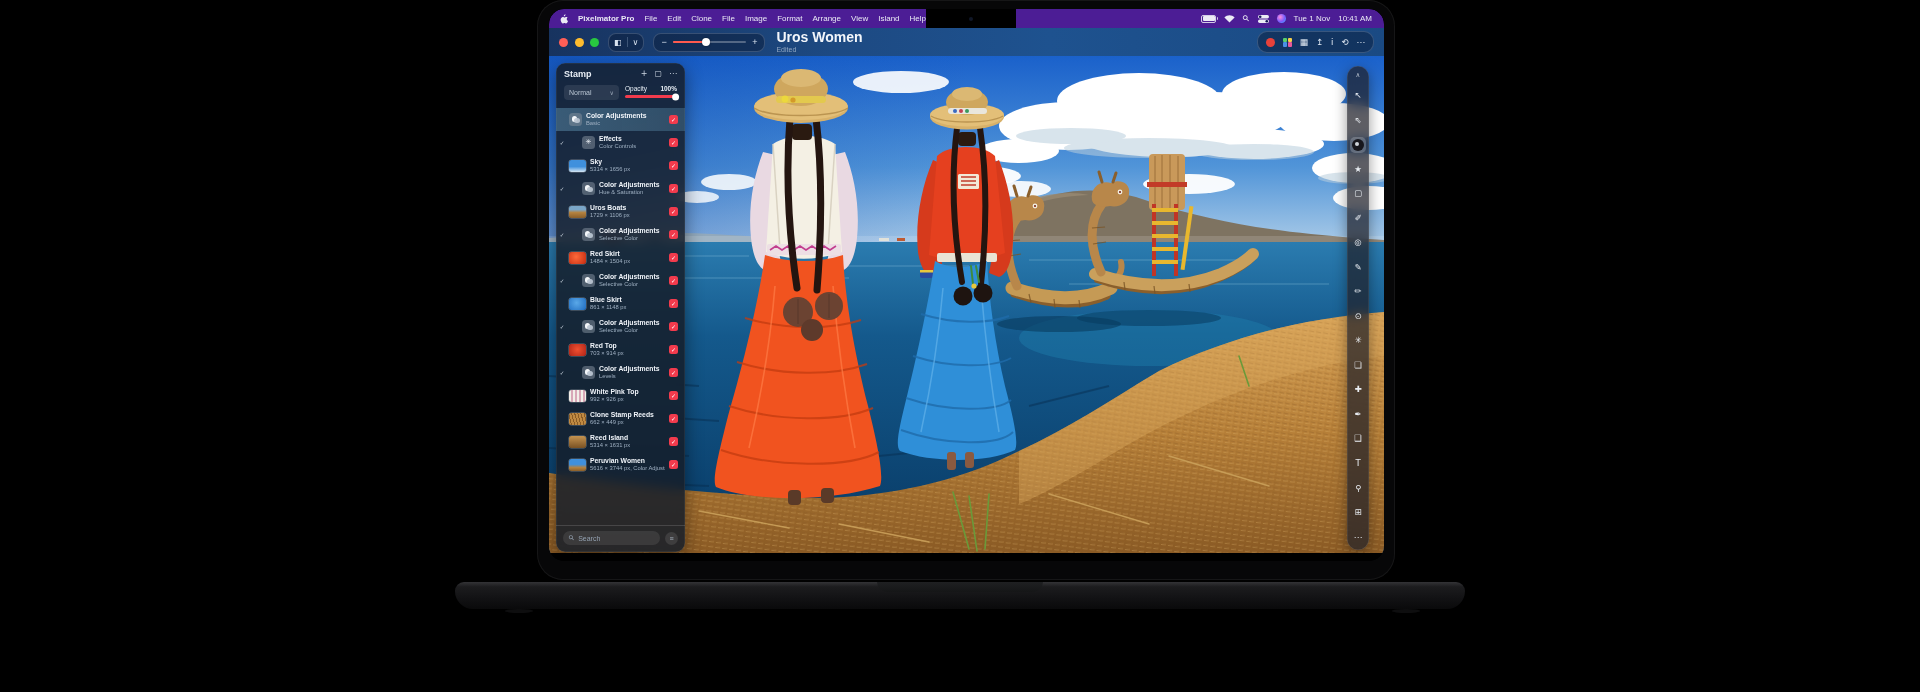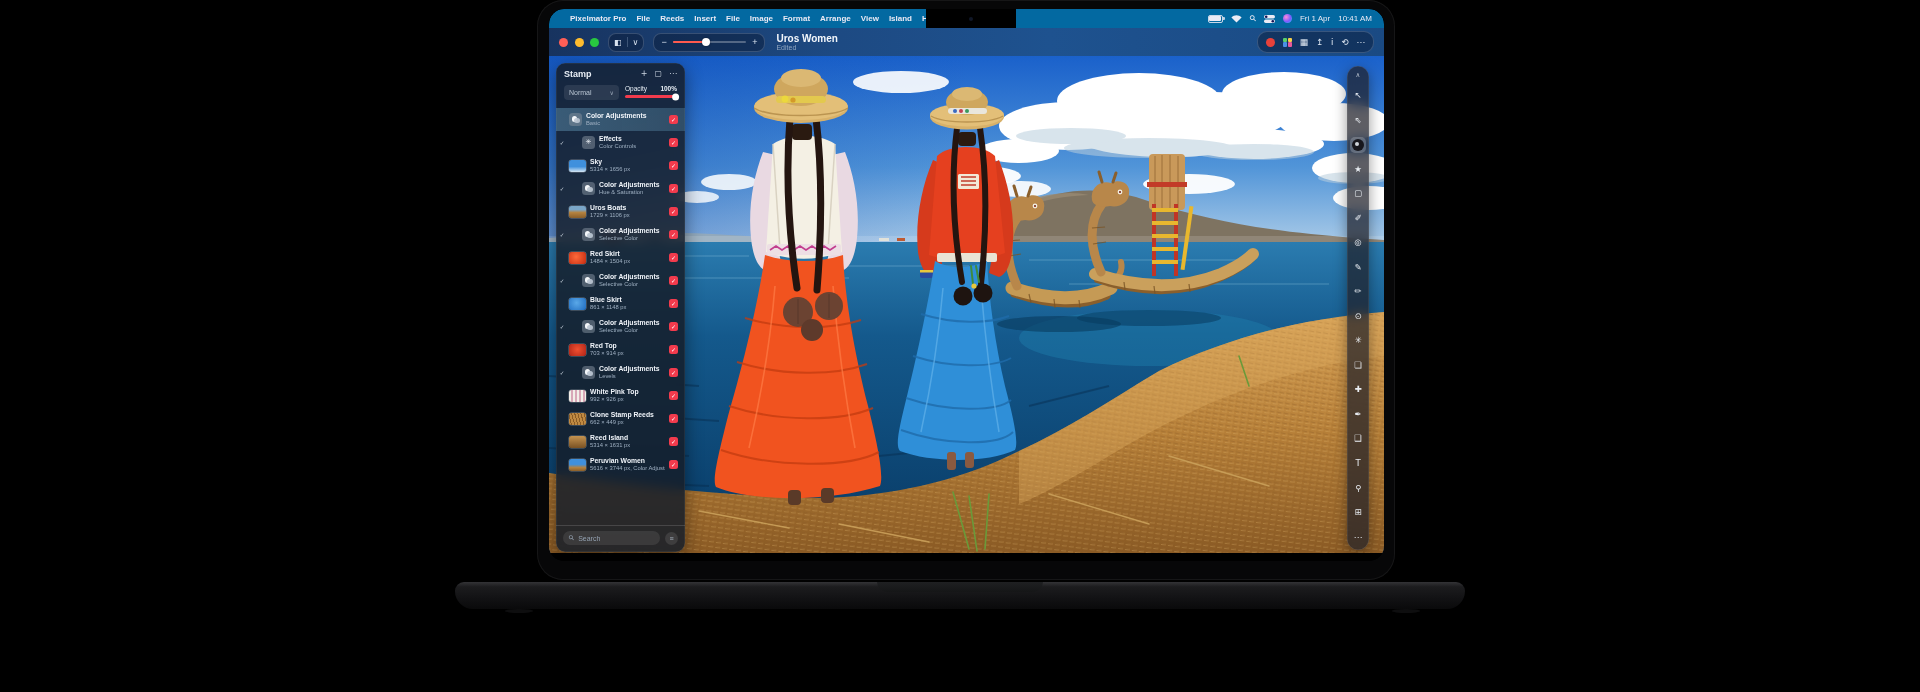--- a/index.html
+++ b/index.html
@@ -12,21 +12,21 @@
           overflow:hidden;background:#000;display:flex;flex-direction:column;}
   .base{position:absolute;left:455px;top:582px;width:1010px;height:27px;
         background:linear-gradient(180deg,#333336 0%,#1c1c1e 18%,#121214 60%,#0a0a0b 100%);
         border-radius:9px 9px 18px 18px;}
   .base-notch{position:absolute;left:50%;transform:translateX(-50%);top:0;width:166px;height:10px;
         background:linear-gradient(180deg,#1f2022,#151617);border-radius:0 0 10px 10px;}
   .foot{position:absolute;top:609px;width:28px;height:4px;border-radius:50%;background:#0e0e0f;}
   .foot.l{left:505px}.foot.r{left:1392px}
   
   .menubar{height:19px;display:flex;align-items:stretch;background:#000;flex:0 0 auto;}
-  .mb-seg{background:#0369a1;display:flex;align-items:center;color:#e9e9f4;font-size:8px;}
+  .mb-seg{background:#4c1d95;display:flex;align-items:center;color:#e9e9f4;font-size:8px;}
   .mb-left{width:366px;padding-left:11px;gap:10px;border-radius:15px 0 0 0;}
   .mb-notch{width:90px;background:#000;position:relative;}
   .camera-dot{position:absolute;left:50%;top:50%;transform:translate(-50%,-50%);
         width:4px;height:4px;border-radius:50%;background:#101728;}
   .mb-right{flex:1;justify-content:flex-end;padding-right:12px;gap:8px;border-radius:0 15px 0 0;}
   .mitem{white-space:nowrap;cursor:default;}
   .mitem.app{font-weight:700;}
   .apple{width:9px;height:10px;fill:#eaeaf4;}
   .batt{width:13px;height:6px;border:1px solid rgba(235,235,245,.85);border-radius:2px;position:relative;}
   .batt::before{content:"";position:absolute;inset:0.5px;background:#ebebf5;border-radius:1px;}
@@ -45,21 +45,21 @@
   .pill{display:flex;align-items:center;background:rgba(8,24,52,.45);
         border:1px solid rgba(190,210,235,.22);border-radius:8px;height:17px;color:#d8e2ef;}
   .sb-pill{padding:0 5px;gap:5px;font-size:8px;}
   .sb-pill .sep{width:1px;height:10px;background:rgba(190,210,235,.25);}
   .zoom-pill{padding:0 7px;gap:6px;font-size:9px;width:96px;}
   .z-track{flex:1;height:2.5px;border-radius:2px;background:rgba(255,255,255,.28);position:relative;}
   .z-fill{position:absolute;left:0;top:0;bottom:0;width:45%;background:#ff5a4e;border-radius:2px;}
   .z-knob{position:absolute;left:45%;top:50%;transform:translate(-50%,-50%);width:8px;height:8px;
         border-radius:50%;background:#fff;box-shadow:0 0 2px rgba(0,0,0,.5);}
   .doc-title{line-height:1.1;margin-left:2px;}
-  .doc-title .t{font-size:10px;font-weight:700;color:#f2f6fb;}
+  .doc-title .t{font-size:14px;font-weight:700;color:#f2f6fb;}
   .doc-title .s{font-size:7px;color:#90a6c0;}
   .tb-spacer{flex:1;}
   .tb-right{padding:0 8px;gap:8px;height:20px;border-radius:10px;font-family:"DejaVu Sans",sans-serif;}
   .tb-right .ic{font-size:8.5px;color:#e2eaf4;line-height:1;cursor:default;}
   .tb-right .rec{width:9px;height:9px;border-radius:50%;background:#e8413a;}
   .swatch{width:9px;height:9px;display:grid;grid-template-columns:1fr 1fr;grid-template-rows:1fr 1fr;gap:.5px;}
   .swatch b{border-radius:1px;}
   .sw1{background:#58d16a}.sw2{background:#f6cf4a}.sw3{background:#4a90e8}.sw4{background:#e85a9c}
   
   .canvas{position:relative;flex:1;overflow:hidden;background:#0b3f73;}
@@ -138,24 +138,24 @@
   <div class="lid"></div>
 
   <div class="screen">
 
     <div class="menubar">
       <div class="mb-seg mb-left">
         <svg class="apple" viewBox="0 0 16 19">
           <path d="M11.1 0c.1 1-.3 2-.9 2.8-.7.8-1.7 1.4-2.7 1.3-.1-1 .4-2 .9-2.7C9.1.6 10.2.1 11.1 0zM14.6 6.2c-1.4-.8-3-.5-3.9-.1-.6.2-1.1.4-1.5.4-.5 0-1-.2-1.6-.4C6.7 5.8 5.6 5.5 4.4 6 2.3 6.9 1 9.3 1.4 12.2c.4 2.9 2.1 6 3.9 6.3.8.1 1.3-.2 1.9-.4.5-.2 1-.4 1.6-.4.6 0 1 .2 1.5.4.6.2 1.2.5 2 .3 1.9-.4 3.4-3.6 3.7-5-1.6-.7-2.6-2.2-2.5-3.9 0-1.4.8-2.6 1.9-3.3z"></path>
         </svg>
         <span class="mitem app">Pixelmator Pro</span>
-        <span id="menu-items" style="display:flex;gap:10px;font-weight:bold;">
+        <span id="menu-items" style="display:flex;gap:10px;">
             <span class="mitem">File</span>
-            <span class="mitem">Reeds</span>
-            <span class="mitem">Insert</span>
+            <span class="mitem">Edit</span>
+            <span class="mitem">Clone</span>
             <span class="mitem">File</span>
             <span class="mitem">Image</span>
             <span class="mitem">Format</span>
             <span class="mitem">Arrange</span>
             <span class="mitem">View</span>
             <span class="mitem">Island</span>
             <span class="mitem">Help</span>
           </span>
       </div>
       <div class="mb-notch">
@@ -167,21 +167,21 @@
           <path d="M5.5 7.6 0.4 2.4C3.2-0.5 7.8-0.5 10.6 2.4Z" fill="#ebebf5"></path>
         </svg>
         <span class="st-ic" style="transform:rotate(-45deg);display:inline-block">⚲</span>
         <svg class="cc-svg" width="11" height="8" viewBox="0 0 11 8">
           <rect x="0" y="0" width="11" height="3.4" rx="1.7" fill="#ebebf5"></rect>
             <circle cx="2.2" cy="1.7" r="1.3" fill="#121457"></circle>
           <rect x="0" y="4.6" width="11" height="3.4" rx="1.7" fill="#ebebf5"></rect>
             <circle cx="8.8" cy="6.3" r="1.3" fill="#121457"></circle>
         </svg>
         <span class="siri"></span>
-        <span class="clock">Fri 1 Apr</span>
+        <span class="clock">Tue 1 Nov</span>
         <span class="clock">10:41 AM</span>
       </div>
     </div>
 
     <div class="toolbar">
       <div class="tl">
         <i class="c1"></i>
         <i class="c2"></i>
         <i class="c3"></i>
       </div>

